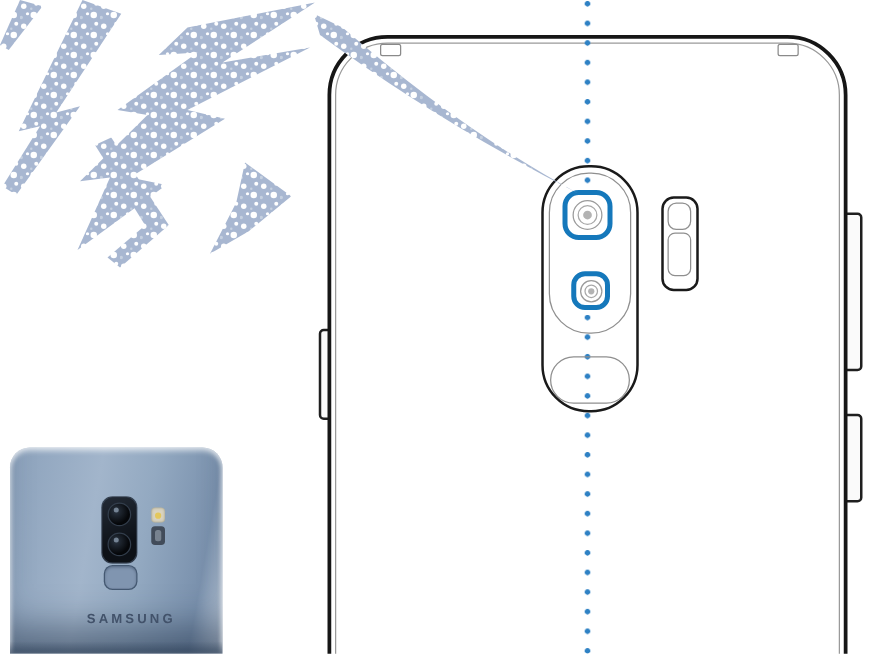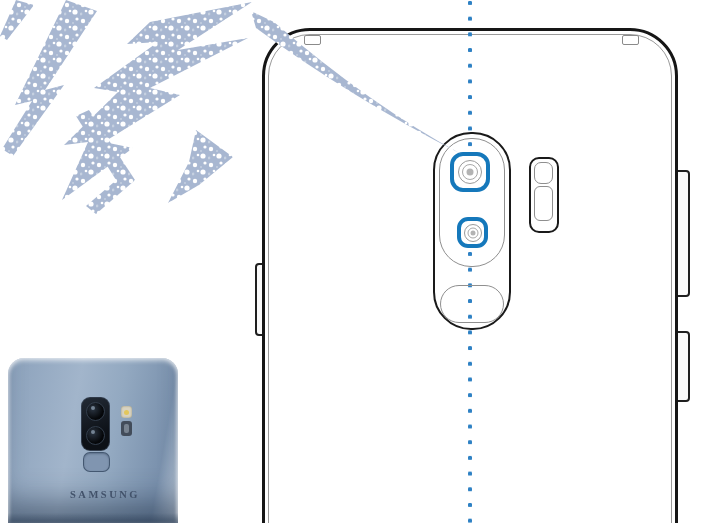--- a/index.html
+++ b/index.html
@@ -76,21 +76,21 @@
   .p-flash{position:absolute;left:113px;top:48px;width:11px;height:12px;border-radius:3px;
       background:#d9d3c0;box-shadow:inset 0 0 2px rgba(90,90,60,.6);}
   .p-flash .led{position:absolute;left:3px;top:3.5px;width:5px;height:5px;border-radius:50%;background:#e3c75c;}
   .p-hr{position:absolute;left:113px;top:63px;width:11px;height:15px;border-radius:3px;
       background:#424c5a;}
   .p-hr .win{position:absolute;left:3px;top:3px;width:5px;height:9px;border-radius:2px;background:#77828f;}
   .p-fp{position:absolute;left:75px;top:94px;width:27px;height:20px;border-radius:7px;
       background:#8095b0;border:1px solid rgba(58,78,102,.85);box-sizing:border-box;
       box-shadow:inset 0 1px 2px rgba(40,58,80,.4);}
   .p-brand{position:absolute;left:30px;top:131px;width:134px;text-align:center;
-      color:#42526a;font-size:10.5px;font-weight:bold;letter-spacing:2.5px;font-family:Liberation Serif, serif;}
+      color:#42526a;font-size:10.5px;font-weight:bold;letter-spacing:2.5px;}
   .p-bottom-shade{position:absolute;left:0;right:0;bottom:0;height:10px;
       background:linear-gradient(180deg,rgba(40,58,82,0),rgba(40,58,82,.55));}
 </style>
 </head>
 <body>
 
 <div class="stage">
 
   <div class="side-btn btn-left"></div>
   <div class="side-btn btn-right-1"></div>

